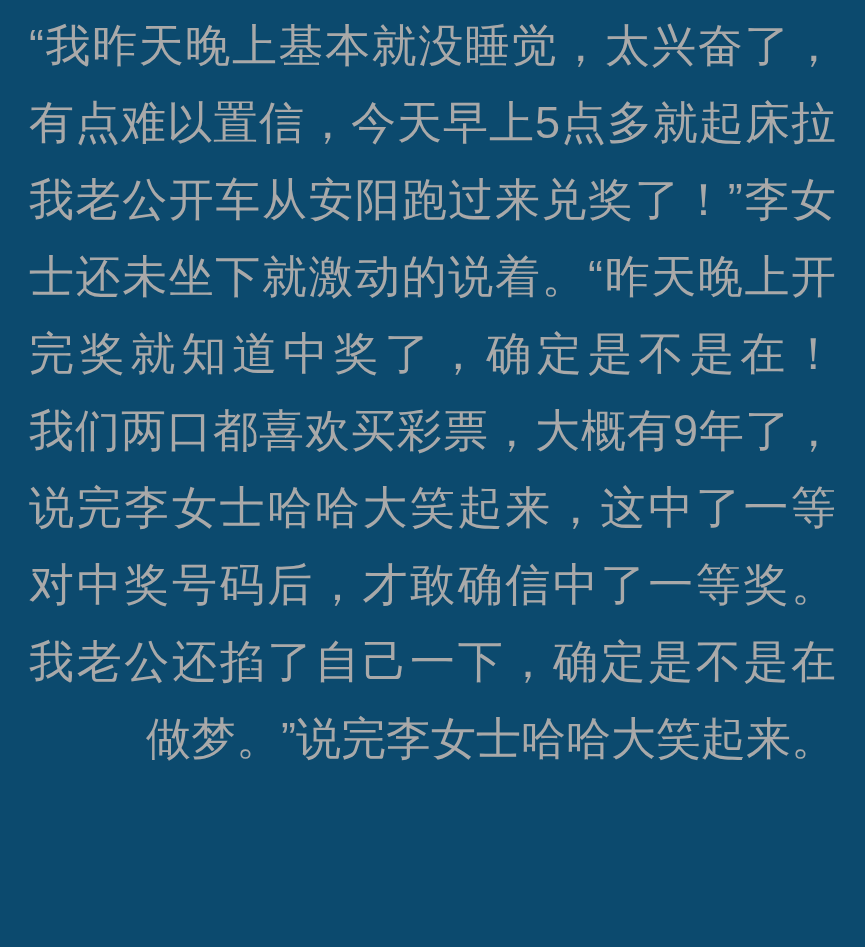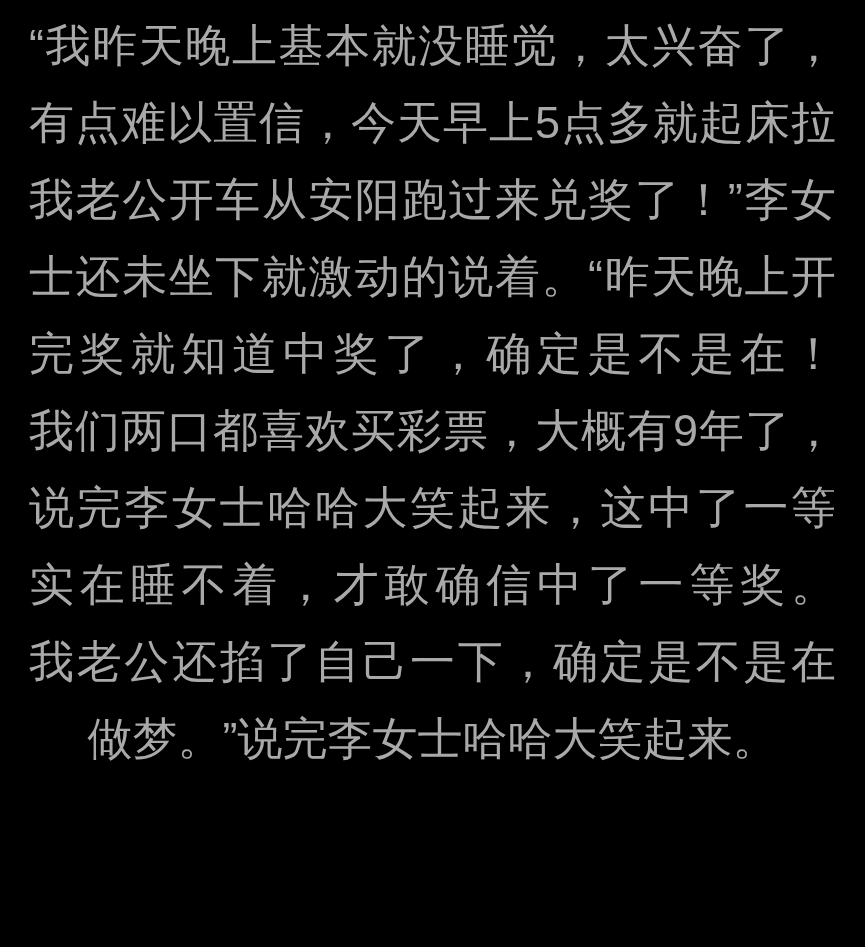--- a/index.html
+++ b/index.html
@@ -8,50 +8,50 @@
     width: 865px;
     height: 947px;
     background: #191919;
     overflow: hidden;
   }
   .page {
     box-sizing: border-box;
     width: 865px;
     height: 947px;
     padding: 7px 29px 0 29px;
-    background: #000000;
+    background: #0c4a6e;
   }
   .line {
     font-family: "Liberation Sans", "DejaVu Sans", sans-serif;
     font-size: 45px;
     line-height: 77px;
     height: 77px;
     color: #a9a9a9;
     font-weight: 400;
     white-space: nowrap;
     letter-spacing: 0;
   }
   .line.justified {
     white-space: normal;
     text-align: justify;
     text-align-last: justify;
     text-justify: inter-character;
     overflow: hidden;
   }
   .line.last-line {
-    text-align: center;
+    text-align: right;
   }
 </style>
 </head>
 <body>
 
 <div class="page">
   <div class="line justified">“我昨天晚上基本就没睡觉，太兴奋了，</div>
   <div class="line justified">有点难以置信，今天早上5点多就起床拉着</div>
   <div class="line justified">我老公开车从安阳跑过来兑奖了！”李女</div>
   <div class="line justified">士还未坐下就激动的说着。“昨天晚上开</div>
   <div class="line justified">完奖就知道中奖了，确定是不是在！</div>
   <div class="line justified">我们两口都喜欢买彩票，大概有9年了，</div>
   <div class="line justified">说完李女士哈哈大笑起来，这中了一等</div>
-  <div class="line justified">实在睡不着，才敢确信中了一等奖。</div>
+  <div class="line justified">对中奖号码后，才敢确信中了一等奖。</div>
   <div class="line justified">我老公还掐了自己一下，确定是不是在</div>
   <div class="line last-line">做梦。”说完李女士哈哈大笑起来。</div>
 </div>
 
 </body></html>

